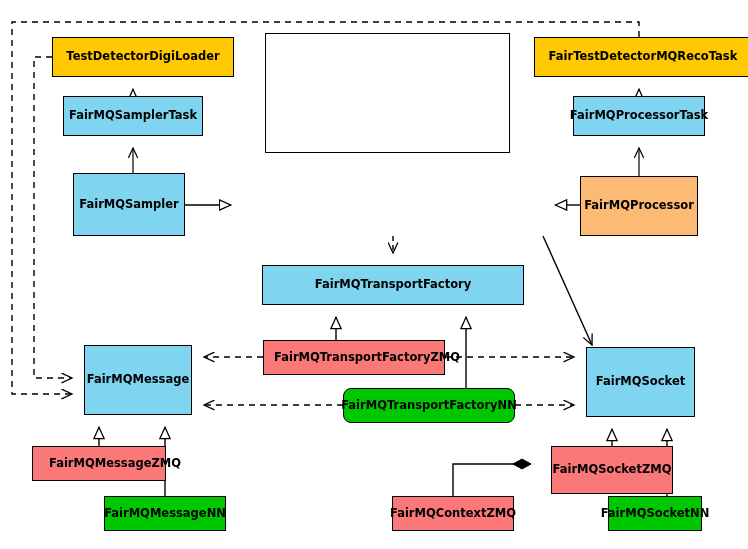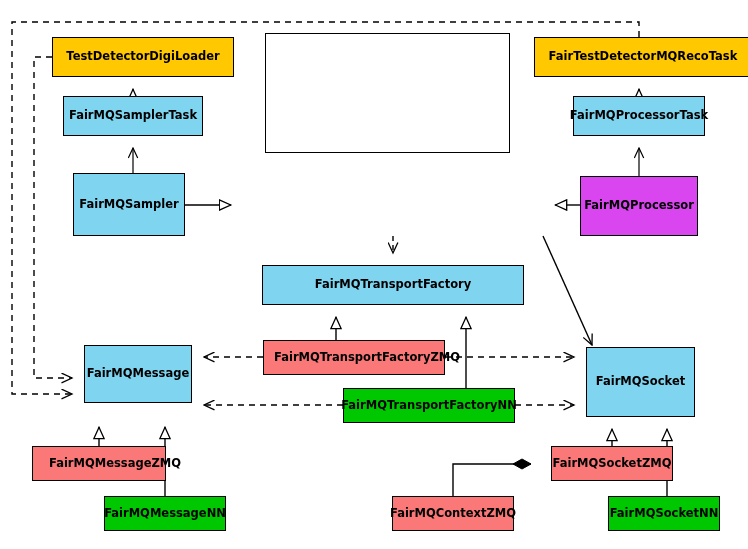--- a/index.html
+++ b/index.html
@@ -122,65 +122,65 @@
 
   <div class="node abstract" style="left:63px;top:96px;width:140px;height:40px;background:#7FD4F0;">
     <span>FairMQSamplerTask</span>
   </div>
 
   <div class="node" style="left:73px;top:173px;width:112px;height:63px;background:#7FD4F0;align-items:center;">
     <span>FairMQSampler</span>
   </div>
 
 
-  <div class="node" style="left:580px;top:176px;width:118px;height:60px;background:#d946ef;">
+  <div class="node" style="left:580px;top:176px;width:118px;height:60px;background:#fdba74;">
     <span>FairMQProcessor</span>
   </div>
 
   <div class="node abstract" style="left:573px;top:96px;width:132px;height:40px;background:#7FD4F0;">
     <span>FairMQProcessorTask</span>
   </div>
 
   <div class="node" style="left:534px;top:37px;width:218px;height:40px;background:#FFC800;">
     <span>FairTestDetectorMQRecoTask</span>
   </div>
 
   <div class="node abstract" style="left:262px;top:265px;width:262px;height:40px;background:#7FD4F0;">
     <span>FairMQTransportFactory</span>
   </div>
 
   <div class="node" style="left:263px;top:340px;width:182px;height:35px;background:#FA7878;padding-left:26px;">
     <span>FairMQTransportFactoryZMQ</span>
   </div>
 
-  <div class="node" style="left:343px;top:388px;width:172px;height:35px;background:#00C800;">
+  <div class="node" style="left:343px;top:388px;width:172px;height:35px;background:#00C800;border-radius:8px;">
     <span>FairMQTransportFactoryNN</span>
   </div>
 
-  <div class="node abstract" style="left:84px;top:345px;width:108px;height:58px;background:#7FD4F0;">
+  <div class="node abstract" style="left:84px;top:345px;width:108px;height:70px;background:#7FD4F0;">
     <span>FairMQMessage</span>
   </div>
 
   <div class="node abstract" style="left:586px;top:347px;width:109px;height:70px;background:#7FD4F0;">
     <span>FairMQSocket</span>
   </div>
 
   <div class="node" style="left:32px;top:446px;width:134px;height:35px;background:#FA7878;padding-left:32px;">
     <span>FairMQMessageZMQ</span>
   </div>
 
   <div class="node" style="left:104px;top:496px;width:122px;height:35px;background:#00C800;">
     <span>FairMQMessageNN</span>
   </div>
 
-  <div class="node" style="left:551px;top:446px;width:122px;height:35px;background:#FA7878;">
+  <div class="node" style="left:551px;top:446px;width:122px;height:48px;background:#FA7878;">
     <span>FairMQSocketZMQ</span>
   </div>
 
   <div class="node" style="left:392px;top:496px;width:122px;height:35px;background:#FA7878;">
     <span>FairMQContextZMQ</span>
   </div>
 
-  <div class="node" style="left:608px;top:496px;width:112px;height:35px;background:#00C800;">
+  <div class="node" style="left:608px;top:496px;width:94px;height:35px;background:#00C800;">
     <span>FairMQSocketNN</span>
   </div>
 
 </div>
 
 </body></html>

